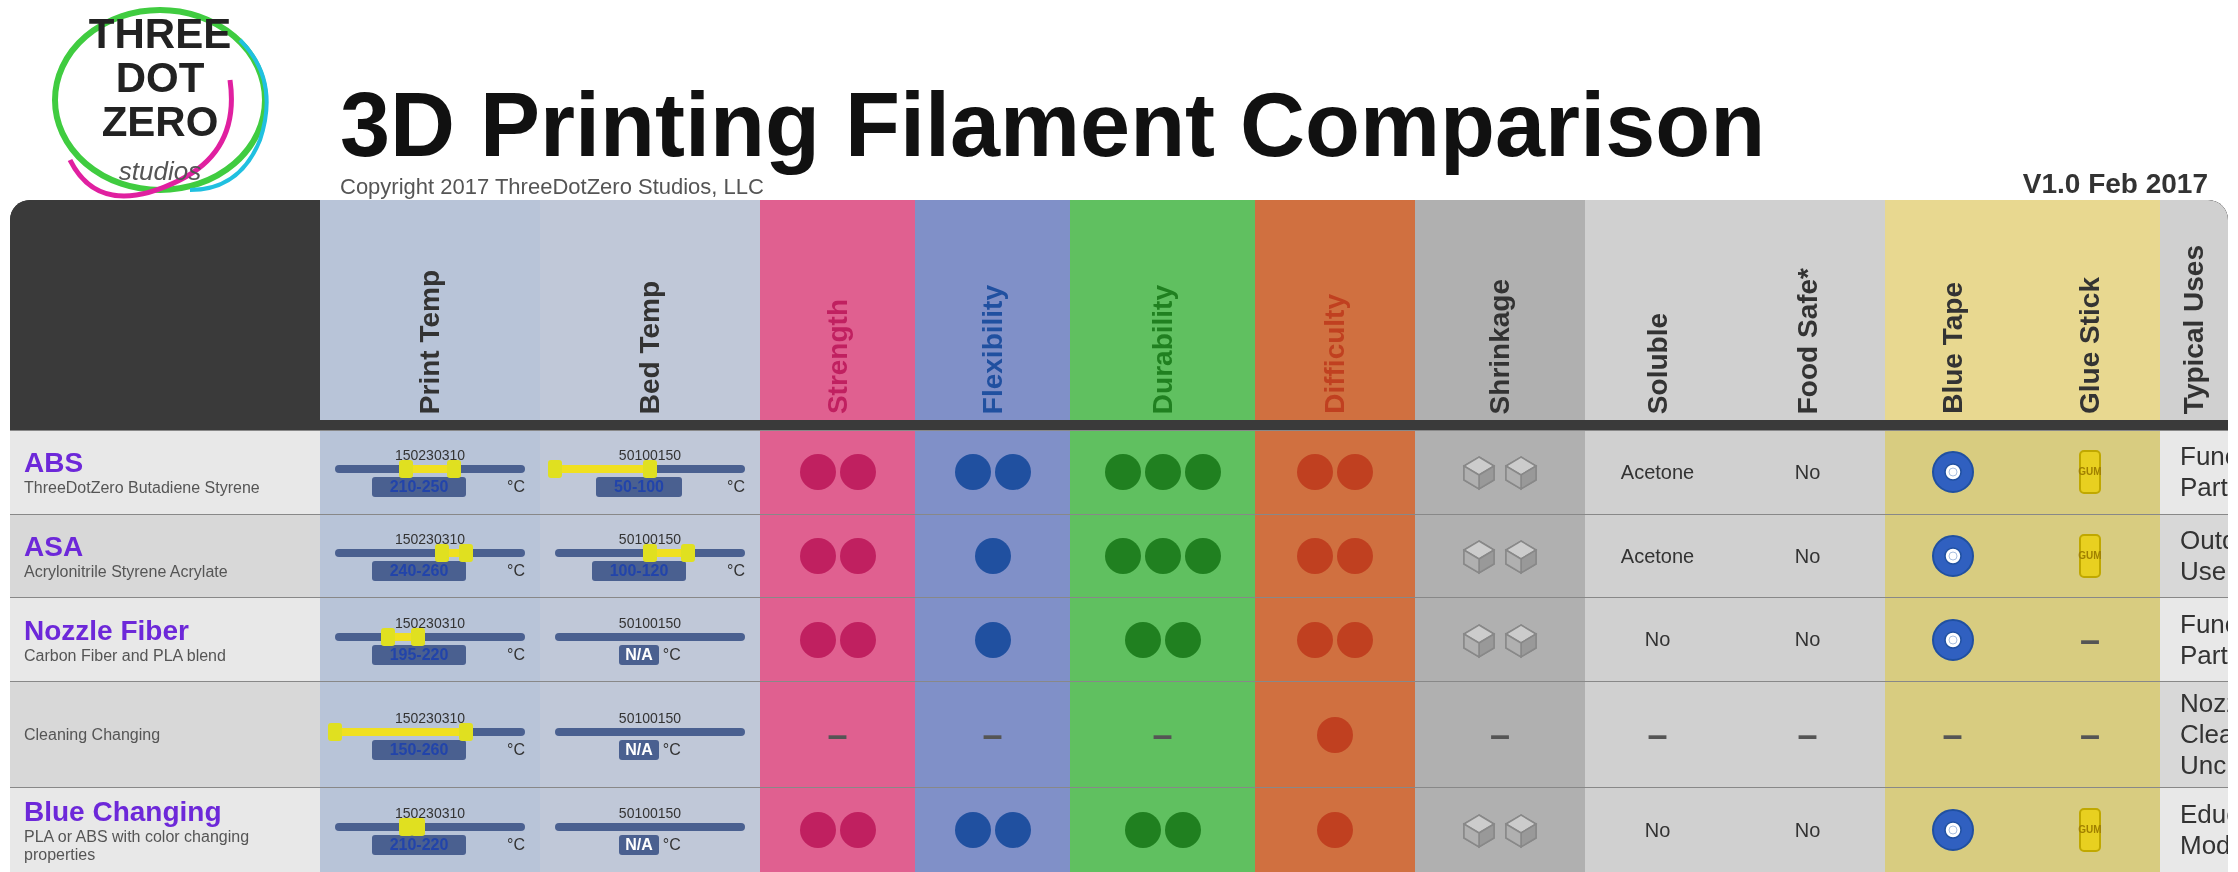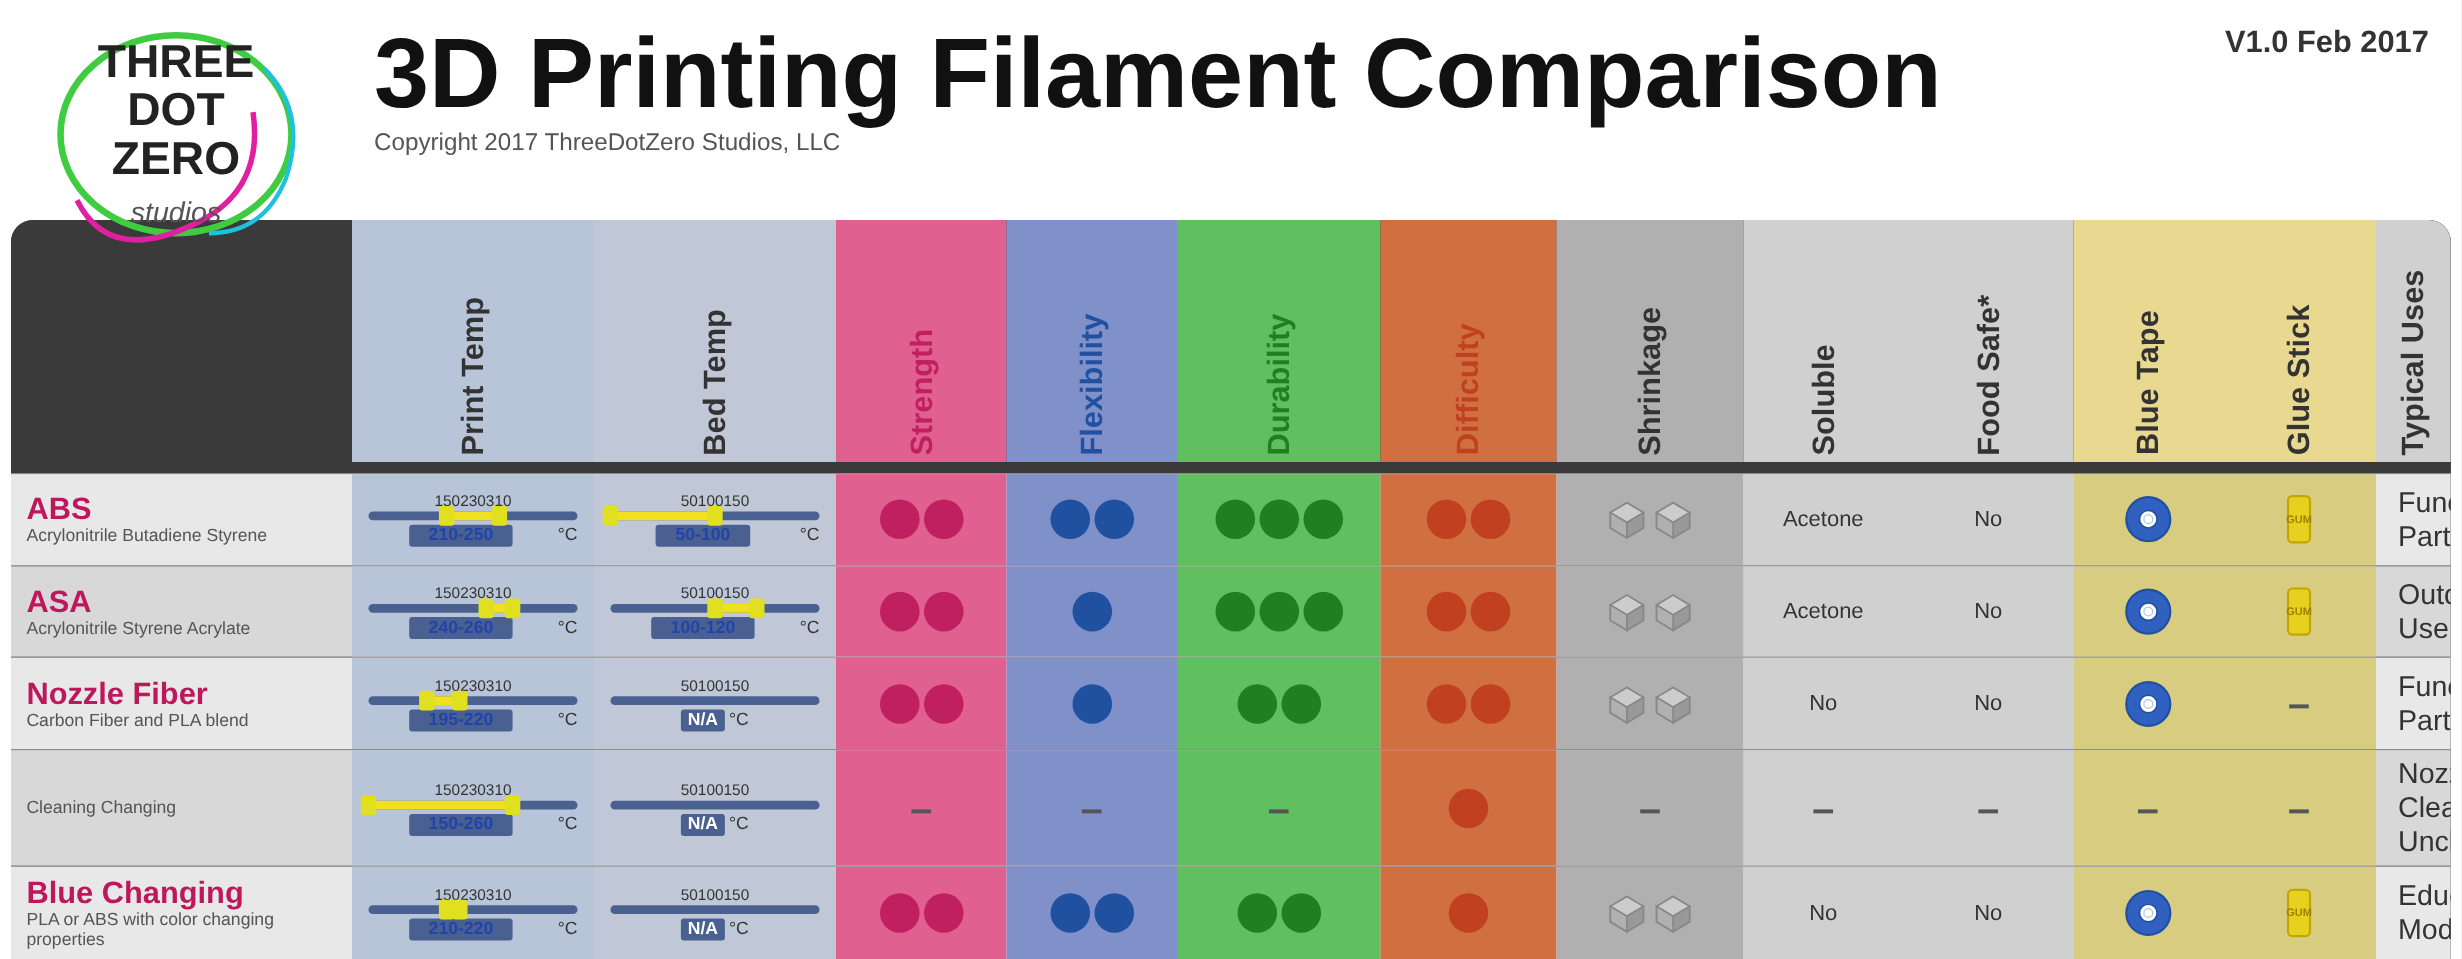--- a/index.html
+++ b/index.html
@@ -15,21 +15,21 @@
       width: 2238px;
       height: 872px;
       display: flex;
       flex-direction: column;
       background: #fff;
     }
 
     
     .header {
       display: flex;
-      align-items: flex-start;
+      align-items: flex-end;
       padding: 22px 30px 0 20px;
       height: 200px;
       flex-shrink: 0;
     }
 
     .logo-area {
       width: 280px;
       flex-shrink: 0;
       display: flex;
       align-items: center;
@@ -136,21 +136,21 @@
 
     .row-label {
       width: 310px;
       flex-shrink: 0;
       padding: 8px 14px;
     }
 
     .row-label .material-name {
       font-size: 28px;
       font-weight: 900;
-      color: #be185d;
+      color: #6d28d9;
       font-family: Arial Black, Arial, sans-serif;
     }
 
     .row-label .material-sub {
       font-size: 16px;
       color: #555;
     }
 
     .cell {
       display: flex;
@@ -397,21 +397,21 @@
       </div>
       <div class="col-header col-typical-uses">
         <span class="col-header-text col-header-dark">Typical Uses</span>
       </div>
     </div>
 
     <div class="data-rows" id="data-rows-container">
     <div class="data-row">
           <div class="row-label">
     <div class="material-name">ABS</div>
-    <div class="material-sub">Acrylonitrile Butadiene Styrene</div>
+    <div class="material-sub">ThreeDotZero Butadiene Styrene</div>
   </div>
           <div class="temp-slider-container" style="background: rgb(184, 196, 216);">
     <div class="temp-slider">
       <div class="slider-scale">
         <span>150</span>
                 <span>230</span>
                 <span>310</span>
       </div>
       <div class="slider-track">
         <div class="slider-fill" style="left:37.5%;width:25.0%;"></div>

